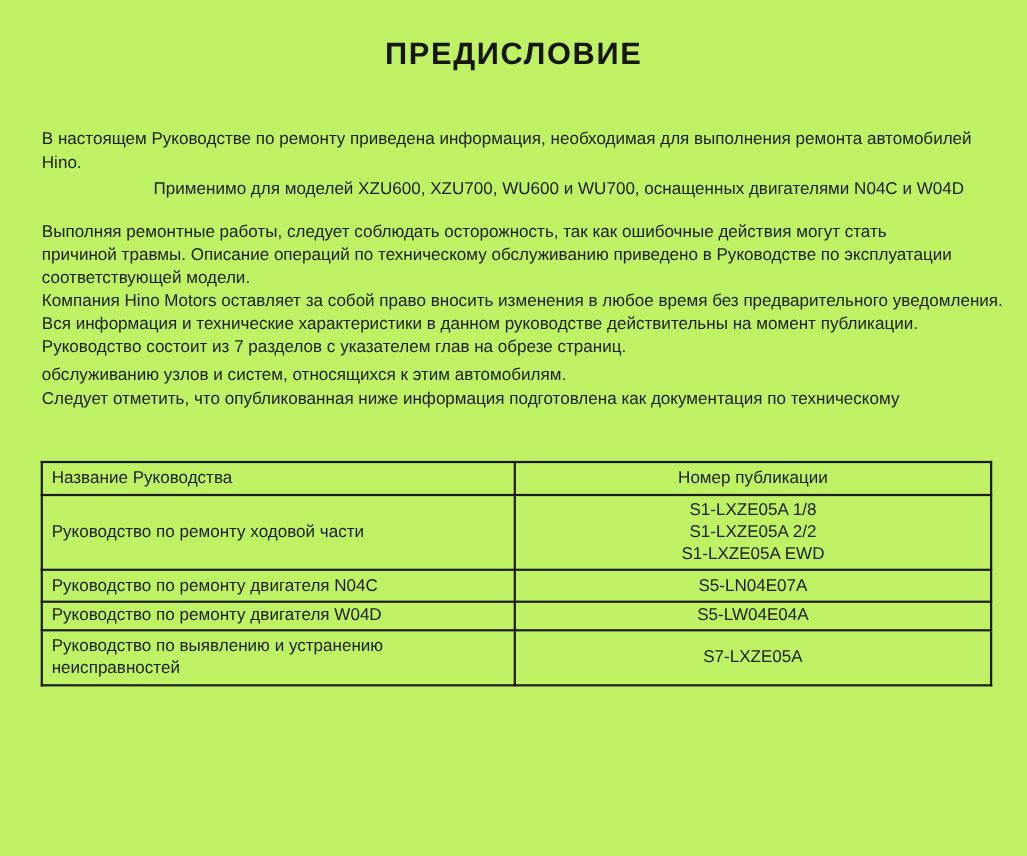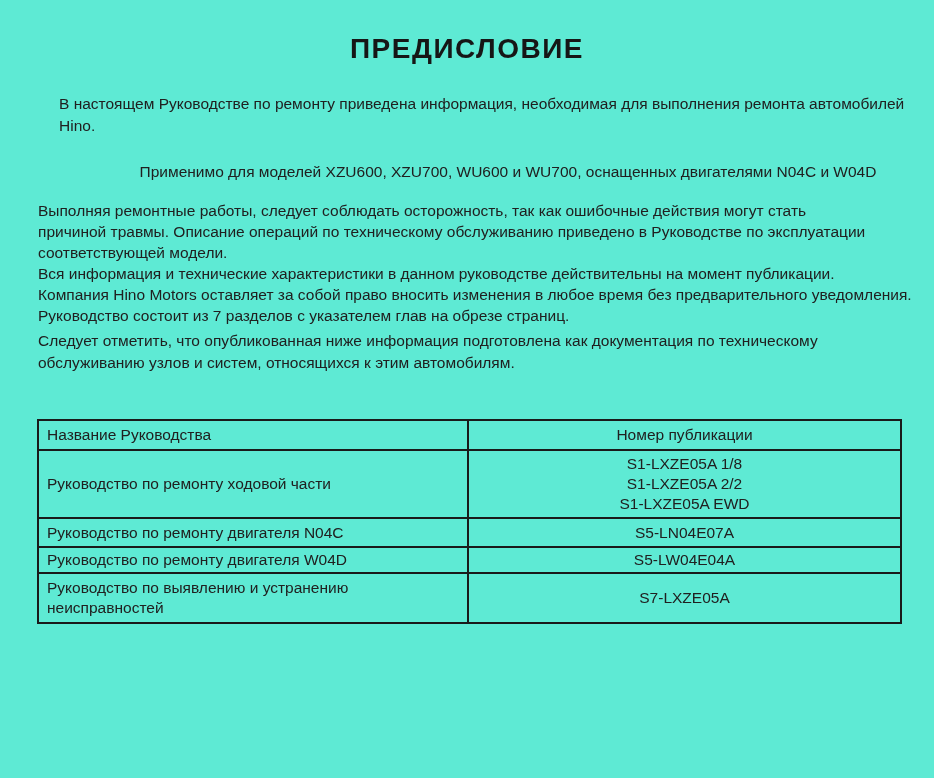--- a/index.html
+++ b/index.html
@@ -12,21 +12,21 @@
     height: 778px;
     overflow: hidden;
     font-family: "Liberation Sans", sans-serif;
     color: #1e1e1e;
     -webkit-font-smoothing: antialiased;
   }
   .page {
     position: relative;
     width: 934px;
     height: 778px;
-    background: #5eead4;
+    background: #bef264;
   }
   .doc-title {
     position: absolute;
     top: 33px;
     left: 0;
     width: 934px;
     text-align: center;
     font-size: 28px;
     font-weight: bold;
     letter-spacing: 1.5px;
@@ -36,21 +36,21 @@
     position: absolute;
     left: 38px;
     width: 870px;
     font-size: 15.5px;
     line-height: 21.5px;
     color: #202020;
   }
   .textblock .line {
     white-space: nowrap;
   }
-  .block-intro       { top: 93px; margin-left: 21px; }
+  .block-intro       { top: 116px; }
   .block-applicable  { top: 161px; width: 896px; left: 0; text-align: center; padding-left: 64px; box-sizing: border-box; margin-left: 28px; }
   .block-caution     { top: 200px; line-height: 21px; }
   .block-note        { top: 330px; }
 
   table.manuals {
     position: absolute;
     top: 419px;
     left: 37px;
     width: 863px;
     border-collapse: collapse;
@@ -100,28 +100,28 @@
     <div class="line">В настоящем Руководстве по ремонту приведена информация, необходимая для выполнения ремонта автомобилей</div>
     <div class="line">Hino.</div>
   </div>
 
   <div class="textblock block-applicable">Применимо для моделей XZU600, XZU700, WU600 и WU700, оснащенных двигателями N04C и W04D</div>
 
   <div class="textblock block-caution">
     <div class="line">Выполняя ремонтные работы, следует соблюдать осторожность, так как ошибочные действия могут стать</div>
     <div class="line">причиной травмы. Описание операций по техническому обслуживанию приведено в Руководстве по эксплуатации</div>
     <div class="line">соответствующей модели.</div>
+    <div class="line">Компания Hino Motors оставляет за собой право вносить изменения в любое время без предварительного уведомления.</div>
     <div class="line">Вся информация и технические характеристики в данном руководстве действительны на момент публикации.</div>
-    <div class="line">Компания Hino Motors оставляет за собой право вносить изменения в любое время без предварительного уведомления.</div>
     <div class="line">Руководство состоит из 7 разделов с указателем глав на обрезе страниц.</div>
   </div>
 
   <div class="textblock block-note">
+    <div class="line">обслуживанию узлов и систем, относящихся к этим автомобилям.</div>
     <div class="line">Следует отметить, что опубликованная ниже информация подготовлена как документация по техническому</div>
-    <div class="line">обслуживанию узлов и систем, относящихся к этим автомобилям.</div>
   </div>
 
   <table class="manuals">
     <colgroup>
       <col class="c-name">
       <col class="c-num">
     </colgroup>
     <tbody>
         <tr class="r-head">
       <th class="h-name">Название Руководства</th>

